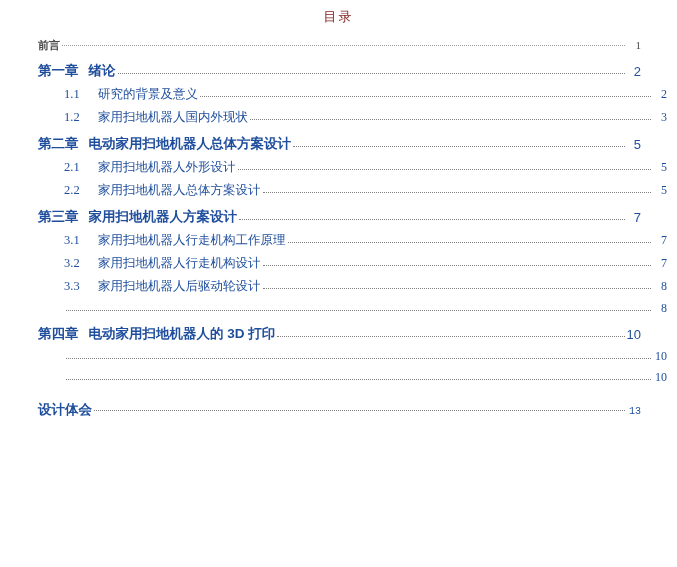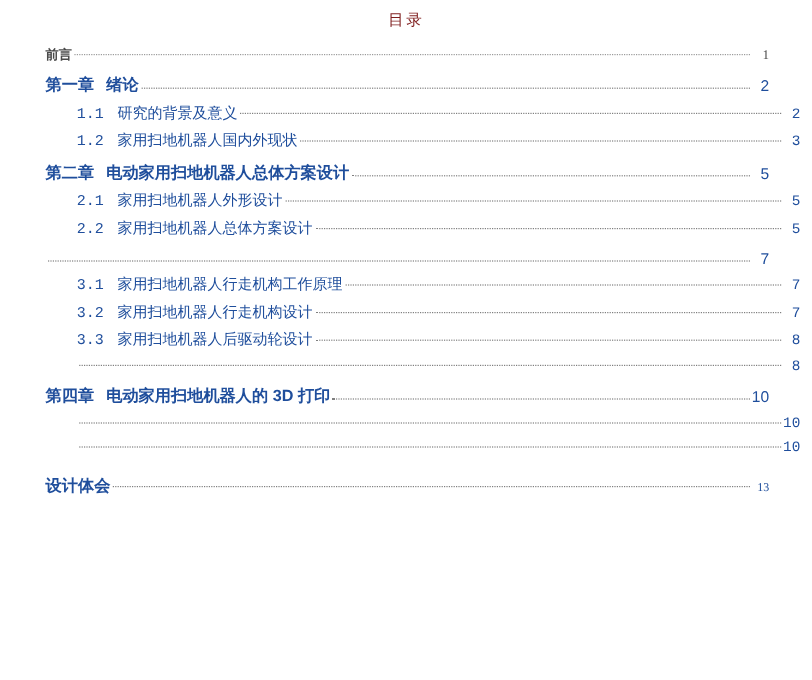--- a/index.html
+++ b/index.html
@@ -90,36 +90,37 @@
   .row-l1 .toc-label .num {
     margin-right: 10px;
   }
   .row-l1 .toc-page {
     font-size: 13px;
     font-weight: normal;
   }
 
   
   .row-l2 {
-    font-family: Liberation Mono, monospace;
+    font-family: Liberation Serif, serif;
     font-size: 12.5px;
     margin: 6px 0 2px 0;
     padding-left: 26px;
+    align-items: center;
   }
   .row-l2 .toc-label .num {
     display: inline-block;
     min-width: 34px;
   }
   .row-l2 .toc-page {
     font-size: 12px;
   }
 
   
   .row-tail {
-    font-family: Liberation Serif, serif;
+    font-family: Liberation Mono, monospace;
     font-weight: bold;
     font-size: 13.5px;
     margin-top: 16px;
   }
   .row-tail .toc-page {
     font-size: 10px;
     font-weight: normal;
   }
 </style>
 </head>
@@ -167,20 +168,21 @@
       <span class="toc-page">5</span>
     </div>
 
     <div class="toc-row row-l2">
       <span class="toc-label"><span class="num">2.2</span><span>家用扫地机器人总体方案设计</span></span>
       <span class="leader"></span>
       <span class="toc-page">5</span>
     </div>
 
     <div class="toc-row row-l1">
+      <span class="toc-label"><span class="num">第三章</span><span>家用扫地机器人方案设计</span></span>
       <span class="leader"></span>
       <span class="toc-page">7</span>
     </div>
 
     <div class="toc-row row-l2">
       <span class="toc-label"><span class="num">3.1</span><span>家用扫地机器人行走机构工作原理</span></span>
       <span class="leader"></span>
       <span class="toc-page">7</span>
     </div>
 

